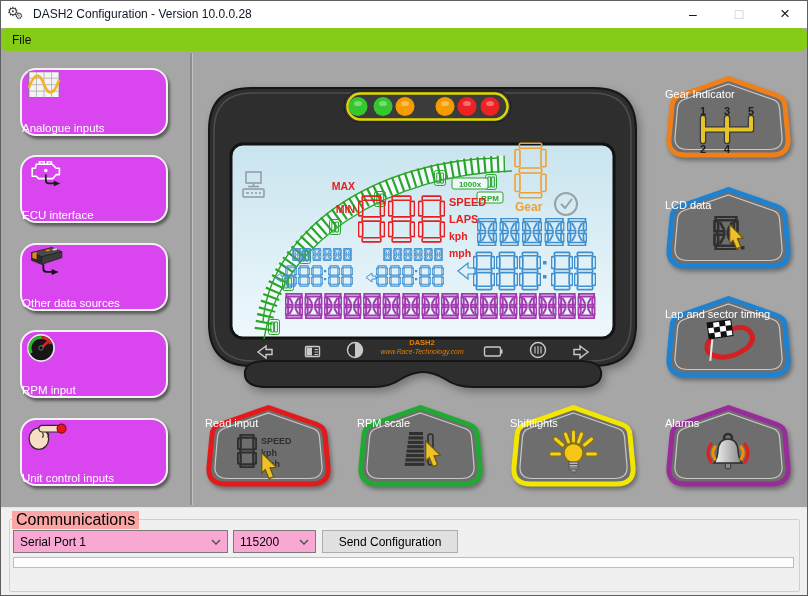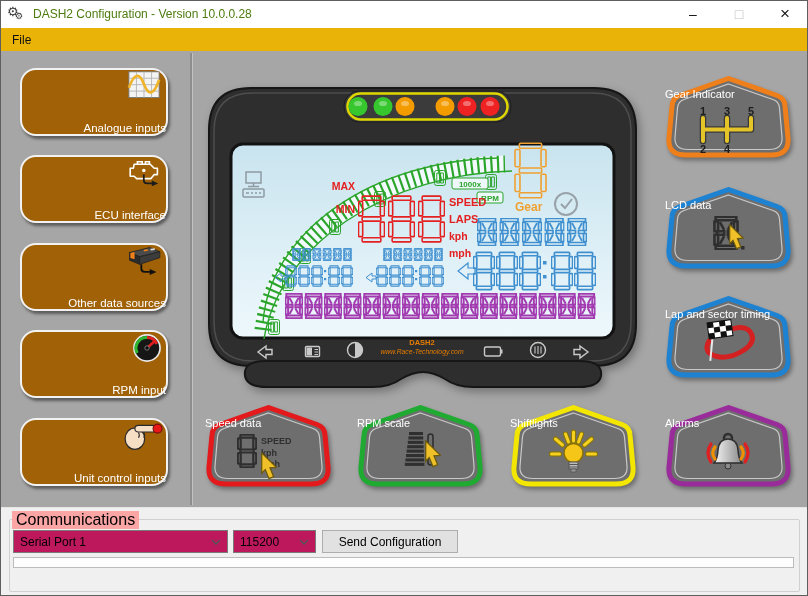--- a/index.html
+++ b/index.html
@@ -9,58 +9,58 @@
     font-family:"Liberation Sans",sans-serif;
     -webkit-font-smoothing:antialiased;
   }
   .window-frame{position:absolute;inset:0;box-shadow:inset 0 0 0 1px #5e5e5e;pointer-events:none;z-index:50;}
 
   
   .titlebar{position:absolute;left:0;top:0;width:808px;height:28px;background:#ffffff;display:flex;align-items:center;z-index:10;}
   .app-icon{width:20px;height:20px;margin-left:7px;position:relative;color:#3a3a3a;}
   .app-icon .g1{position:absolute;left:0;top:0;font-size:13px;font-family:"DejaVu Sans",sans-serif;}
   .app-icon .g2{position:absolute;left:8px;top:7px;font-size:9px;font-family:"DejaVu Sans",sans-serif;}
-  .title-text{margin-left:6px;font-size:12px;color:#4d7c0f;}
+  .title-text{margin-left:6px;font-size:12px;color:#0f172a;}
   .tb-spacer{flex:1;}
   .wbtn{width:46px;height:28px;display:flex;align-items:center;justify-content:center;font-size:14px;color:#1b1b1b;}
   .wbtn.max{color:#bfbfbf;}
   .wbtn.close{font-size:17px;}
 
   
-  .menubar{position:absolute;left:0;top:28px;width:808px;height:23px;background:#eab308;display:flex;align-items:center;z-index:9;}
+  .menubar{position:absolute;left:0;top:28px;width:808px;height:23px;background:#84cc16;display:flex;align-items:center;z-index:9;border-radius:8px;}
   .menu-item{font-size:12px;color:#111;padding:3px 7px;margin-left:5px;}
 
   
   .splitter{position:absolute;left:190px;top:53px;width:2px;height:452px;background:#8d8d8d;border-right:1px solid #c2c2c2;}
 
   
   .sbtn{
     position:absolute;left:20px;width:148px;height:68px;
-    background:#a16207;border:2px solid #f2f2f2;border-radius:16px;
+    background:#d946ef;border:2px solid #f2f2f2;border-radius:16px;
     box-shadow:2px 3px 3px rgba(0,0,0,0.45);
-    display:flex;flex-direction:column;align-items:flex-end;justify-content:center;gap:20px;
+    display:flex;flex-direction:column;align-items:flex-start;justify-content:center;gap:20px;
     box-sizing:border-box;cursor:pointer;
   }
   .sbtn-label{color:#fff;font-size:11.5px;line-height:12px;}
 
   
   .pent{position:absolute;width:127px;height:84px;cursor:pointer;}
   .pent svg.shape{position:absolute;left:0;top:0;width:127px;height:84px;overflow:visible;filter:drop-shadow(2px 3px 2px rgba(0,0,0,0.35));}
   .pent-label{position:absolute;left:0;top:13px;width:100%;text-align:left;color:#fff;font-size:11px;}
   svg text{font-family:"Liberation Sans",sans-serif;}
 
   
   .dash{position:absolute;left:205px;top:84px;width:435px;height:308px;filter:drop-shadow(3px 4px 4px rgba(0,0,0,0.3));}
 
   
   .comms{position:absolute;left:0;top:507px;width:808px;height:89px;background:#f0f0f0;border-top:1px solid #e6e6e6;z-index:8;}
   .groupbox{position:absolute;left:9px;top:11px;width:789px;height:71px;border:1px solid #d0d0d0;border-radius:2px;}
   .groupbox-label{position:absolute;left:12px;top:3px;background:#fca5a5;padding:0 4px;font-size:16px;color:#000;}
   .combo{
-    position:absolute;height:23px;background:#be185d;border:1px solid #7a7a7a;box-sizing:border-box;
+    position:absolute;height:23px;background:#f9a8d4;border:1px solid #7a7a7a;box-sizing:border-box;
     font-size:12px;color:#000;display:flex;align-items:center;padding-left:6px;cursor:pointer;
   }
   .combo .chev{position:absolute;right:6px;top:8px;}
   .pushbtn{
     position:absolute;height:23px;background:#e1e1e1;border:1px solid #adadad;box-sizing:border-box;
     font-size:12px;color:#000;display:flex;align-items:center;justify-content:center;cursor:pointer;
   }
   .progress{position:absolute;left:13px;top:49px;width:781px;height:11px;border:1px solid #bcbcbc;background:#fdfdfd;box-sizing:border-box;}
 </style>
 </head>
@@ -435,21 +435,21 @@
     <path d="M63.5 3.5 L112 20.5 Q119.5 23 120 31 L123 63 Q124.5 80 106 80 L21 80 Q2.5 80 4 63 L7 31 Q7.5 23 15 20.5 Z" fill="#6e6e6e" stroke-width="5" stroke-linejoin="round" stroke="#e3191c"></path>
     <path d="M63.5 9 L108 24.5 Q114 26.5 114.5 33 L117 62 Q118 74.5 104 74.5 L23 74.5 Q9 74.5 10 62 L12.5 33 Q13 26.5 19 24.5 Z" fill="none" stroke="#c9c9c9" stroke-width="1.2"></path>
     <g transform="translate(32,30)" color="#2f2f2f">
       <use href="#seg7" x="0" y="0" width="20" height="34" stroke-width="2.2"></use>
       <text x="24" y="10" font-size="9" font-weight="bold" fill="#2f2f2f">SPEED</text>
       <text x="24" y="22" font-size="9" font-weight="bold" fill="#2f2f2f">kph</text>
       <text x="24" y="33" font-size="9" font-weight="bold" fill="#2f2f2f">mph</text>
       <use href="#cursor" x="24" y="18" width="16" height="28"></use>
     </g>
   </svg>
-  <div class="pent-label">Speed data</div>
+  <div class="pent-label">Read input</div>
 </div>
 
 <div class="pent" style="left:357px;top:404px">
   <svg class="shape" viewBox="0 0 127 84">
     <path d="M63.5 3.5 L112 20.5 Q119.5 23 120 31 L123 63 Q124.5 80 106 80 L21 80 Q2.5 80 4 63 L7 31 Q7.5 23 15 20.5 Z" fill="#6e6e6e" stroke-width="5" stroke-linejoin="round" stroke="#1faa32"></path>
     <path d="M63.5 9 L108 24.5 Q114 26.5 114.5 33 L117 62 Q118 74.5 104 74.5 L23 74.5 Q9 74.5 10 62 L12.5 33 Q13 26.5 19 24.5 Z" fill="none" stroke="#c9c9c9" stroke-width="1.2"></path>
     <g transform="translate(44,28)">
       <rect x="8.0" y="0" width="14.0" height="3.1" fill="#2f2f2f"></rect>
       <rect x="7.4" y="4.4" width="14.8" height="3.1" fill="#2f2f2f"></rect>
       <rect x="6.8" y="8.8" width="15.6" height="3.1" fill="#2f2f2f"></rect>

